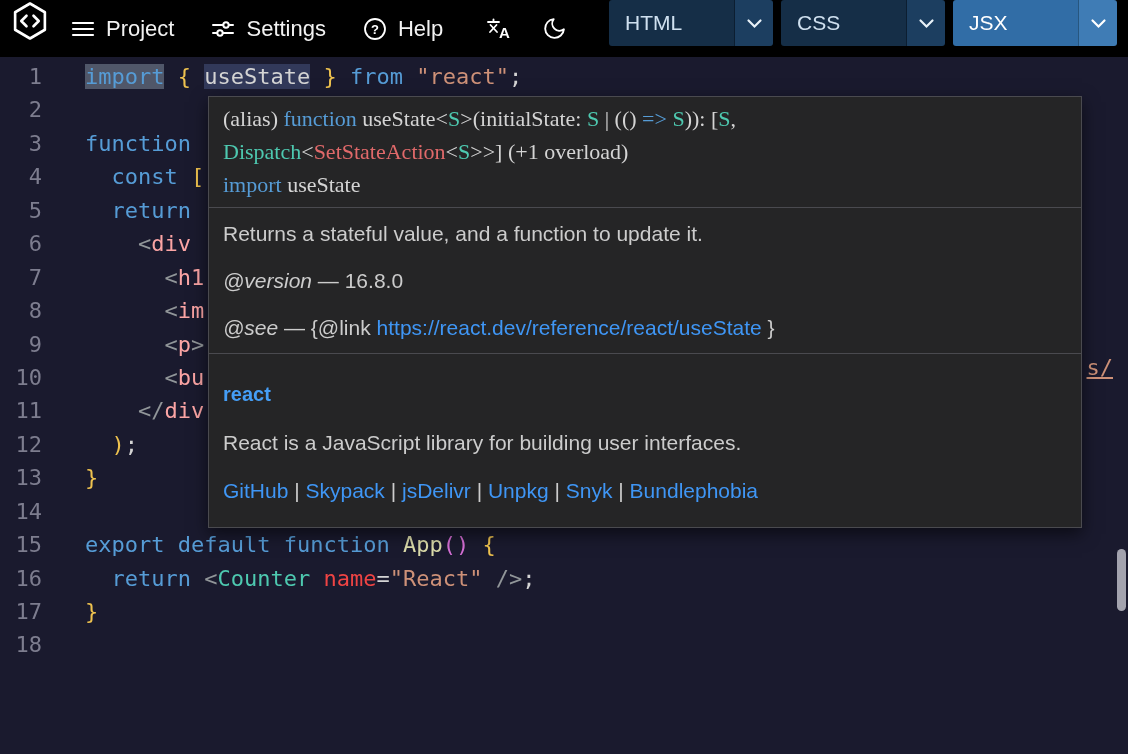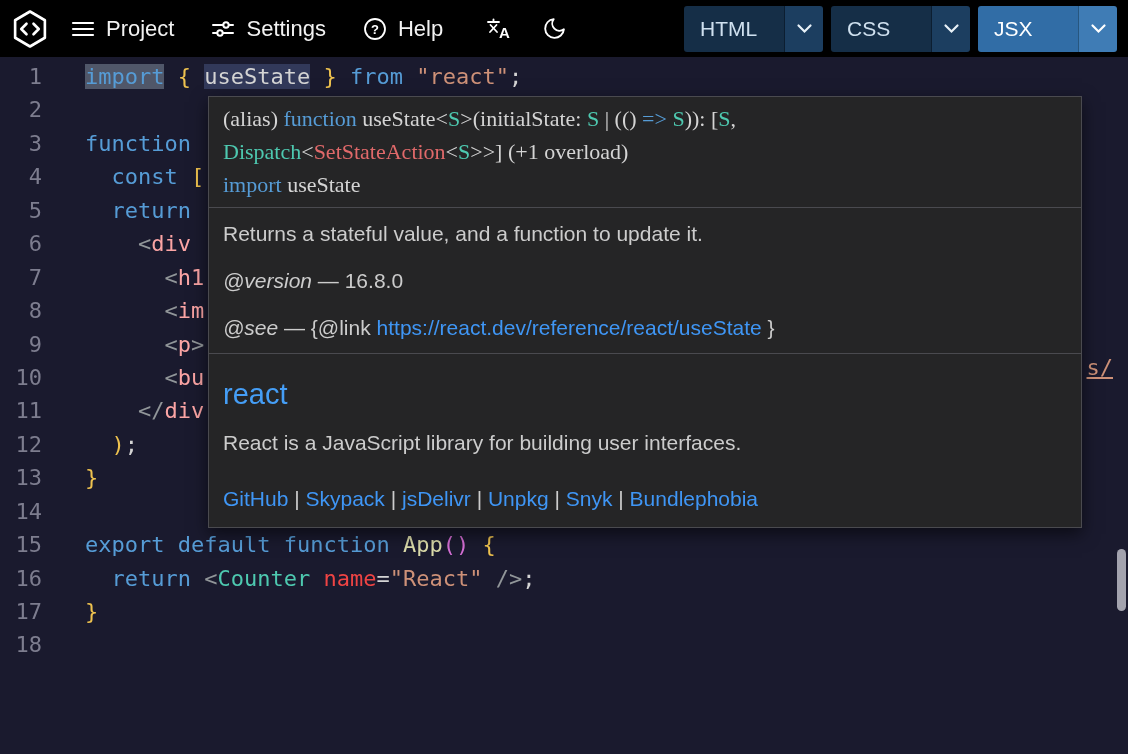--- a/index.html
+++ b/index.html
@@ -1,28 +1,28 @@
 <!DOCTYPE html>
 <html><head>
 <meta charset="utf-8">
 <style>
   *{box-sizing:border-box;margin:0;padding:0}
   html,body{width:1128px;height:754px;overflow:hidden;background:#1a1a2e;font-family:"Liberation Sans",sans-serif}
   body{position:relative}
 
   
-  .topbar{position:absolute;top:0;left:0;width:1128px;height:57px;background:#000;display:flex;align-items:center;color:#fff;z-index:10}
+  .topbar{position:absolute;top:0;left:0;width:1128px;height:57px;background:#000;display:flex;color:#fff;z-index:10}
   .logo{margin:0 20px 0 9px;flex:0 0 auto}
   .menu-item{display:flex;align-items:center;gap:11px;font-size:22px;color:#f2f2f2;margin-right:37px;cursor:pointer;flex:0 0 auto}
   .iconbtn{display:flex;align-items:center;cursor:pointer;flex:0 0 auto}
   .iconbtn.translate{margin-left:6px;margin-right:30px}
   .iconbtn.moon{margin-right:10px}
   .tabs{margin-left:auto;display:flex;gap:8px;margin-right:11px}
   .tab{display:flex;height:46px;border-radius:3px;overflow:hidden;cursor:pointer}
-  .tab-label{display:flex;align-items:center;width:100px;padding-left:16px;font-size:21px;color:#cfe0ef;background:#152e47}
+  .tab-label{display:flex;align-items:center;width:125px;padding-left:16px;font-size:21px;color:#cfe0ef;background:#152e47}
   .tab-caret{width:39px;display:flex;align-items:center;justify-content:center;background:#1c3e60;border-left:1px solid #0c1e31}
   .tab.active .tab-label{background:#316da6;color:#fff}
   .tab.active .tab-caret{background:#3f7cb5;border-left-color:#27567f}
 
   
   .editor{position:absolute;top:57px;left:0;width:1128px;height:697px;background:#1a1a2e;font-family:"DejaVu Sans Mono",monospace;font-size:22px}
   .gutter{position:absolute;top:3px;left:0;width:42px;text-align:right;color:#7d7d8f}
   .ln{height:33.45px;line-height:33.45px}
   .code-lines{position:absolute;top:3px;left:85px;right:16px;white-space:pre;color:#d4d4d4}
   .code-row{height:33.45px;line-height:33.45px}
@@ -45,22 +45,22 @@
   
   .hover{position:absolute;left:208px;top:96px;width:874px;height:432px;background:#252526;border:1px solid #4a4a4f;box-shadow:0 6px 16px rgba(0,0,0,.55);overflow:hidden;z-index:5;color:#ccc}
   .hover-sig{font-family:Liberation Serif, serif;font-size:22px;line-height:33px;padding:5px 14px 6px;color:#d4d4d4;white-space:pre}
   .hover-divider{border-top:1px solid #4a4a4f}
   .hover-docs{padding:13px 14px;font-size:21px;line-height:25px;color:#cccccc}
   .hover-docs p{margin:0 0 22px;white-space:pre-wrap}
   .hover-docs p:last-child{margin-bottom:0}
   .it{font-style:italic}
   .hover-link{color:#3f96f5;text-decoration:none;cursor:pointer}
   .pkg{padding:24px 14px 0}
-  .pkg-title{display:inline-block;color:#459ef6;font-size:29px;font-weight:normal;line-height:32px;margin-bottom:20px;cursor:pointer;text-decoration:none}
-  .pkg-desc{font-size:21px;line-height:25px;color:#cccccc;margin-bottom:31px}
+  .pkg-title{display:inline-block;color:#459ef6;font-size:20px;font-weight:bold;line-height:32px;margin-bottom:20px;cursor:pointer;text-decoration:none}
+  .pkg-desc{font-size:21px;line-height:25px;color:#cccccc;margin-bottom:23px}
   .pkg-links{font-size:21px;line-height:25px;white-space:pre}
   .pkg-links .sep{color:#cccccc}
 </style>
 </head>
 <body>
 
 <div class="topbar">
 
   <svg class="logo" width="42" height="42" viewBox="0 0 24 24" fill="none" stroke="#ffffff" stroke-width="1.5" stroke-linejoin="round" stroke-linecap="round">
     <polygon points="12,2 20.5,7 20.5,17 12,22 3.5,17 3.5,7"></polygon>

